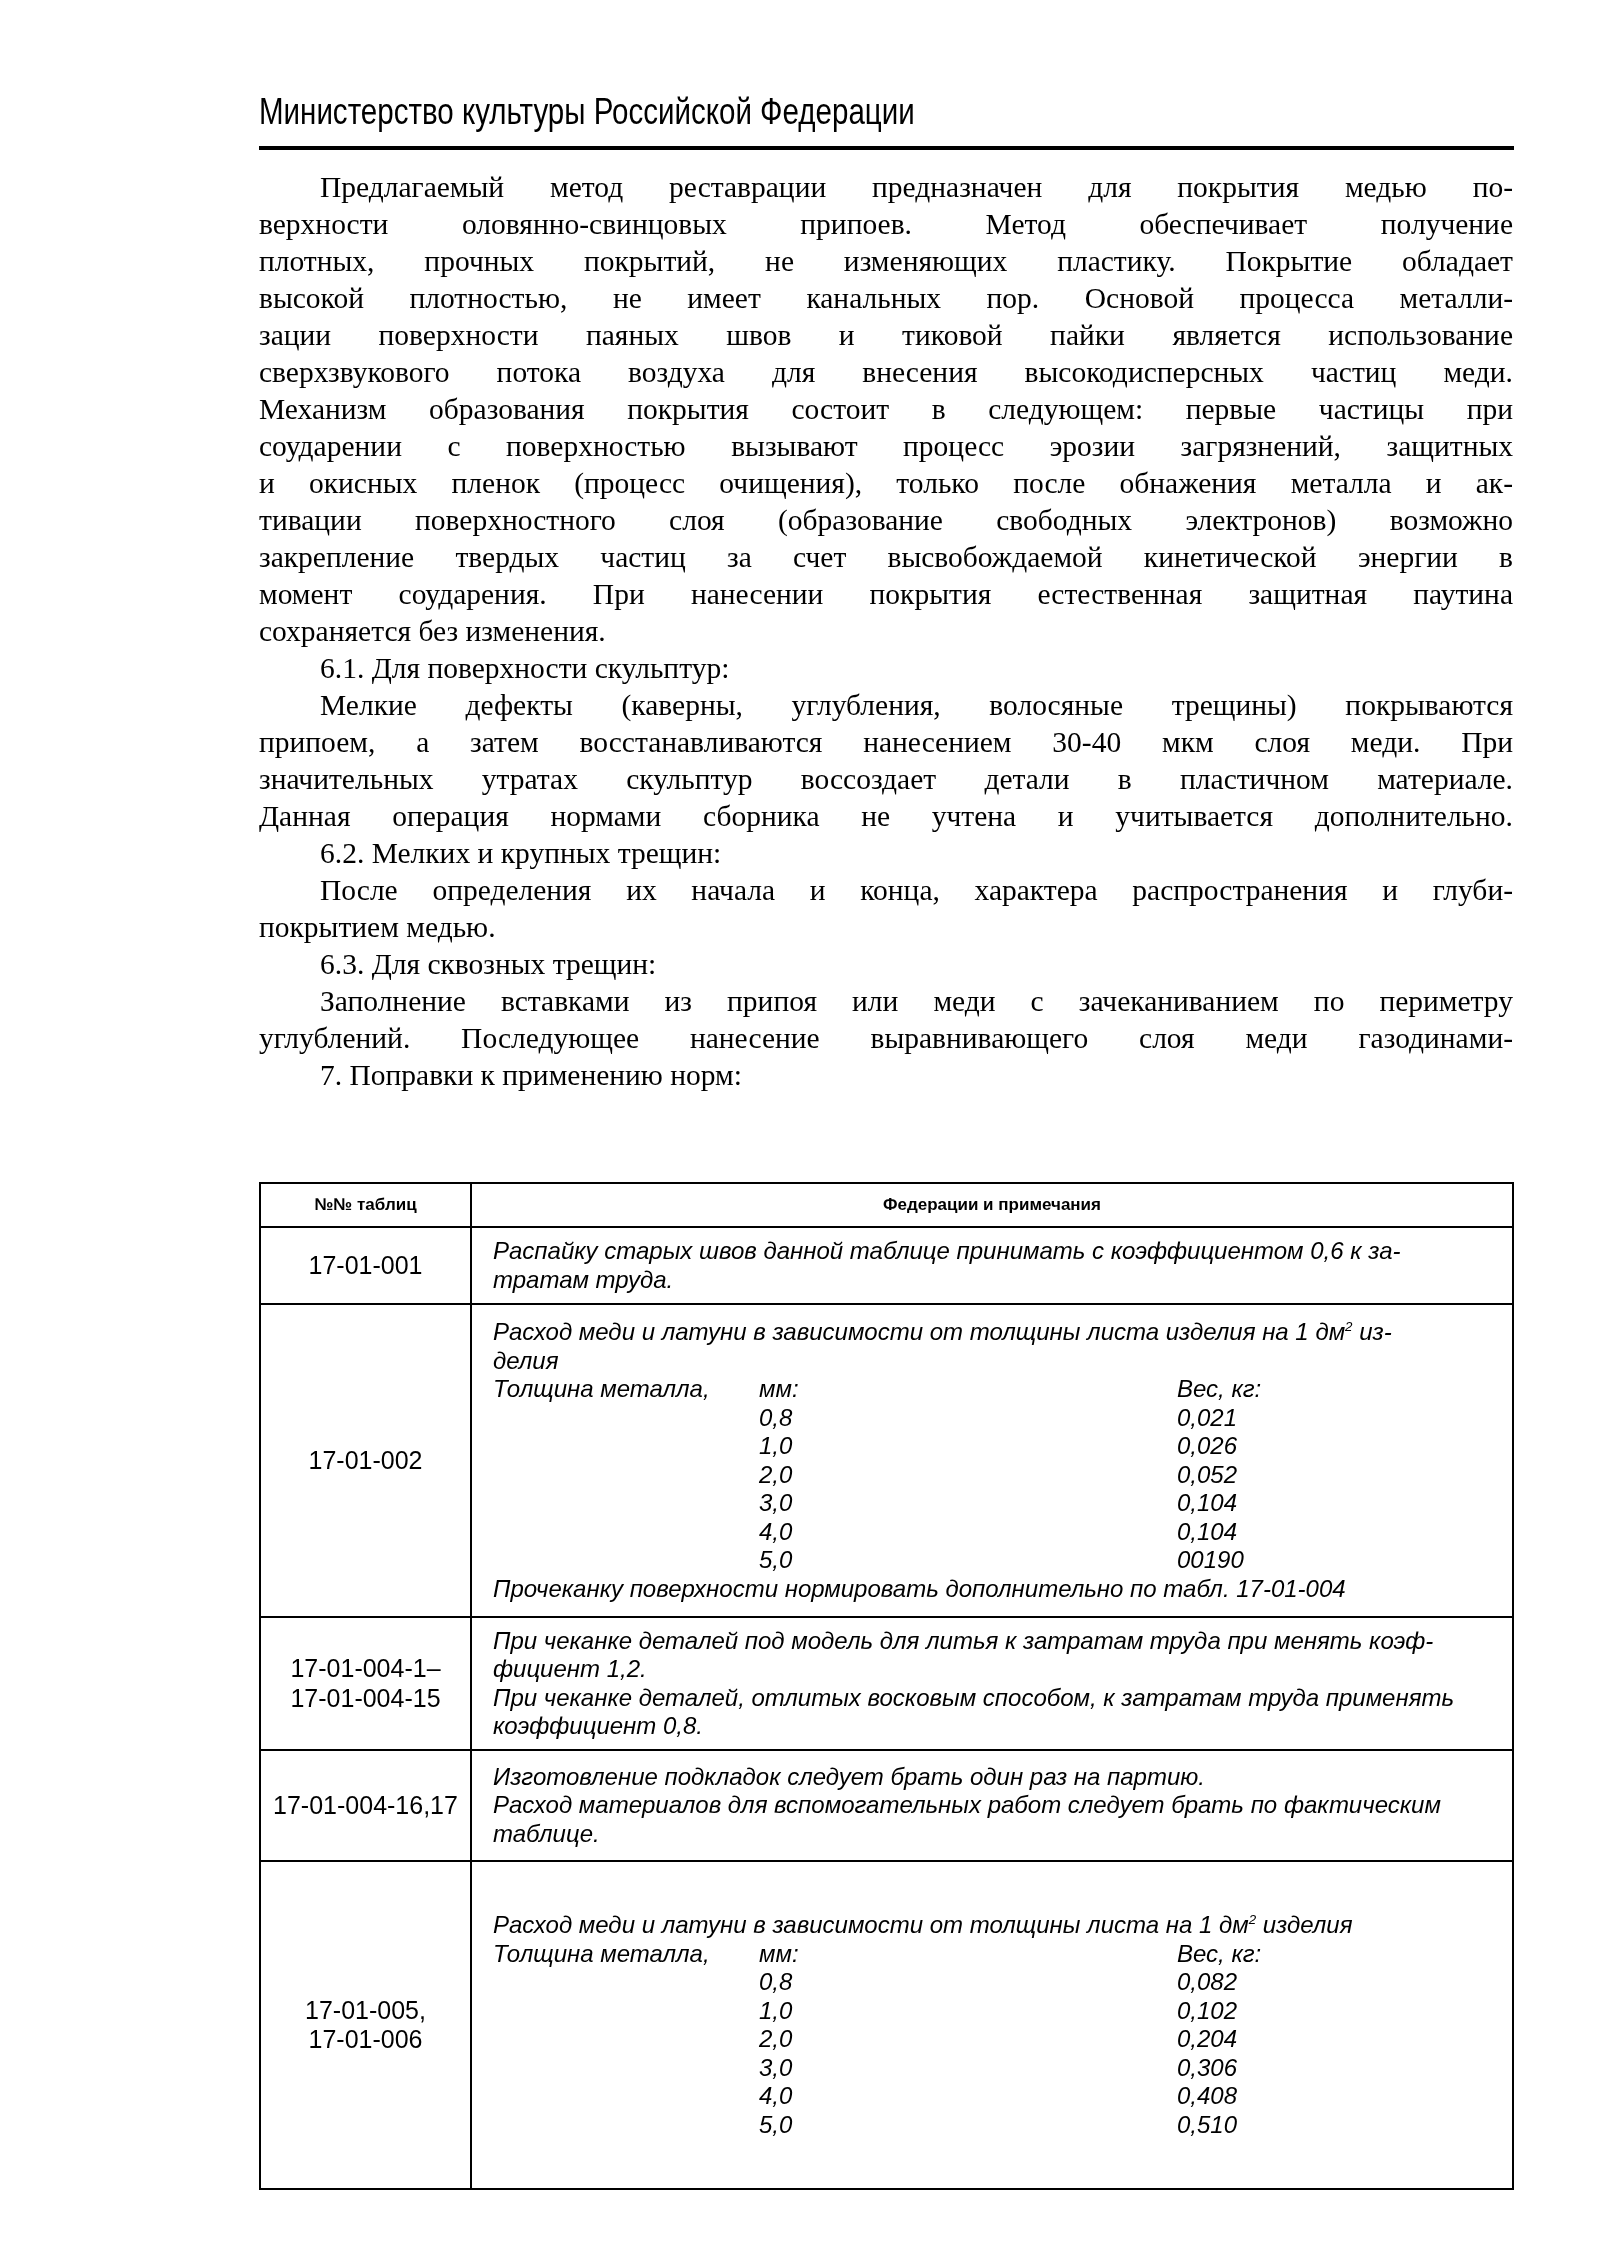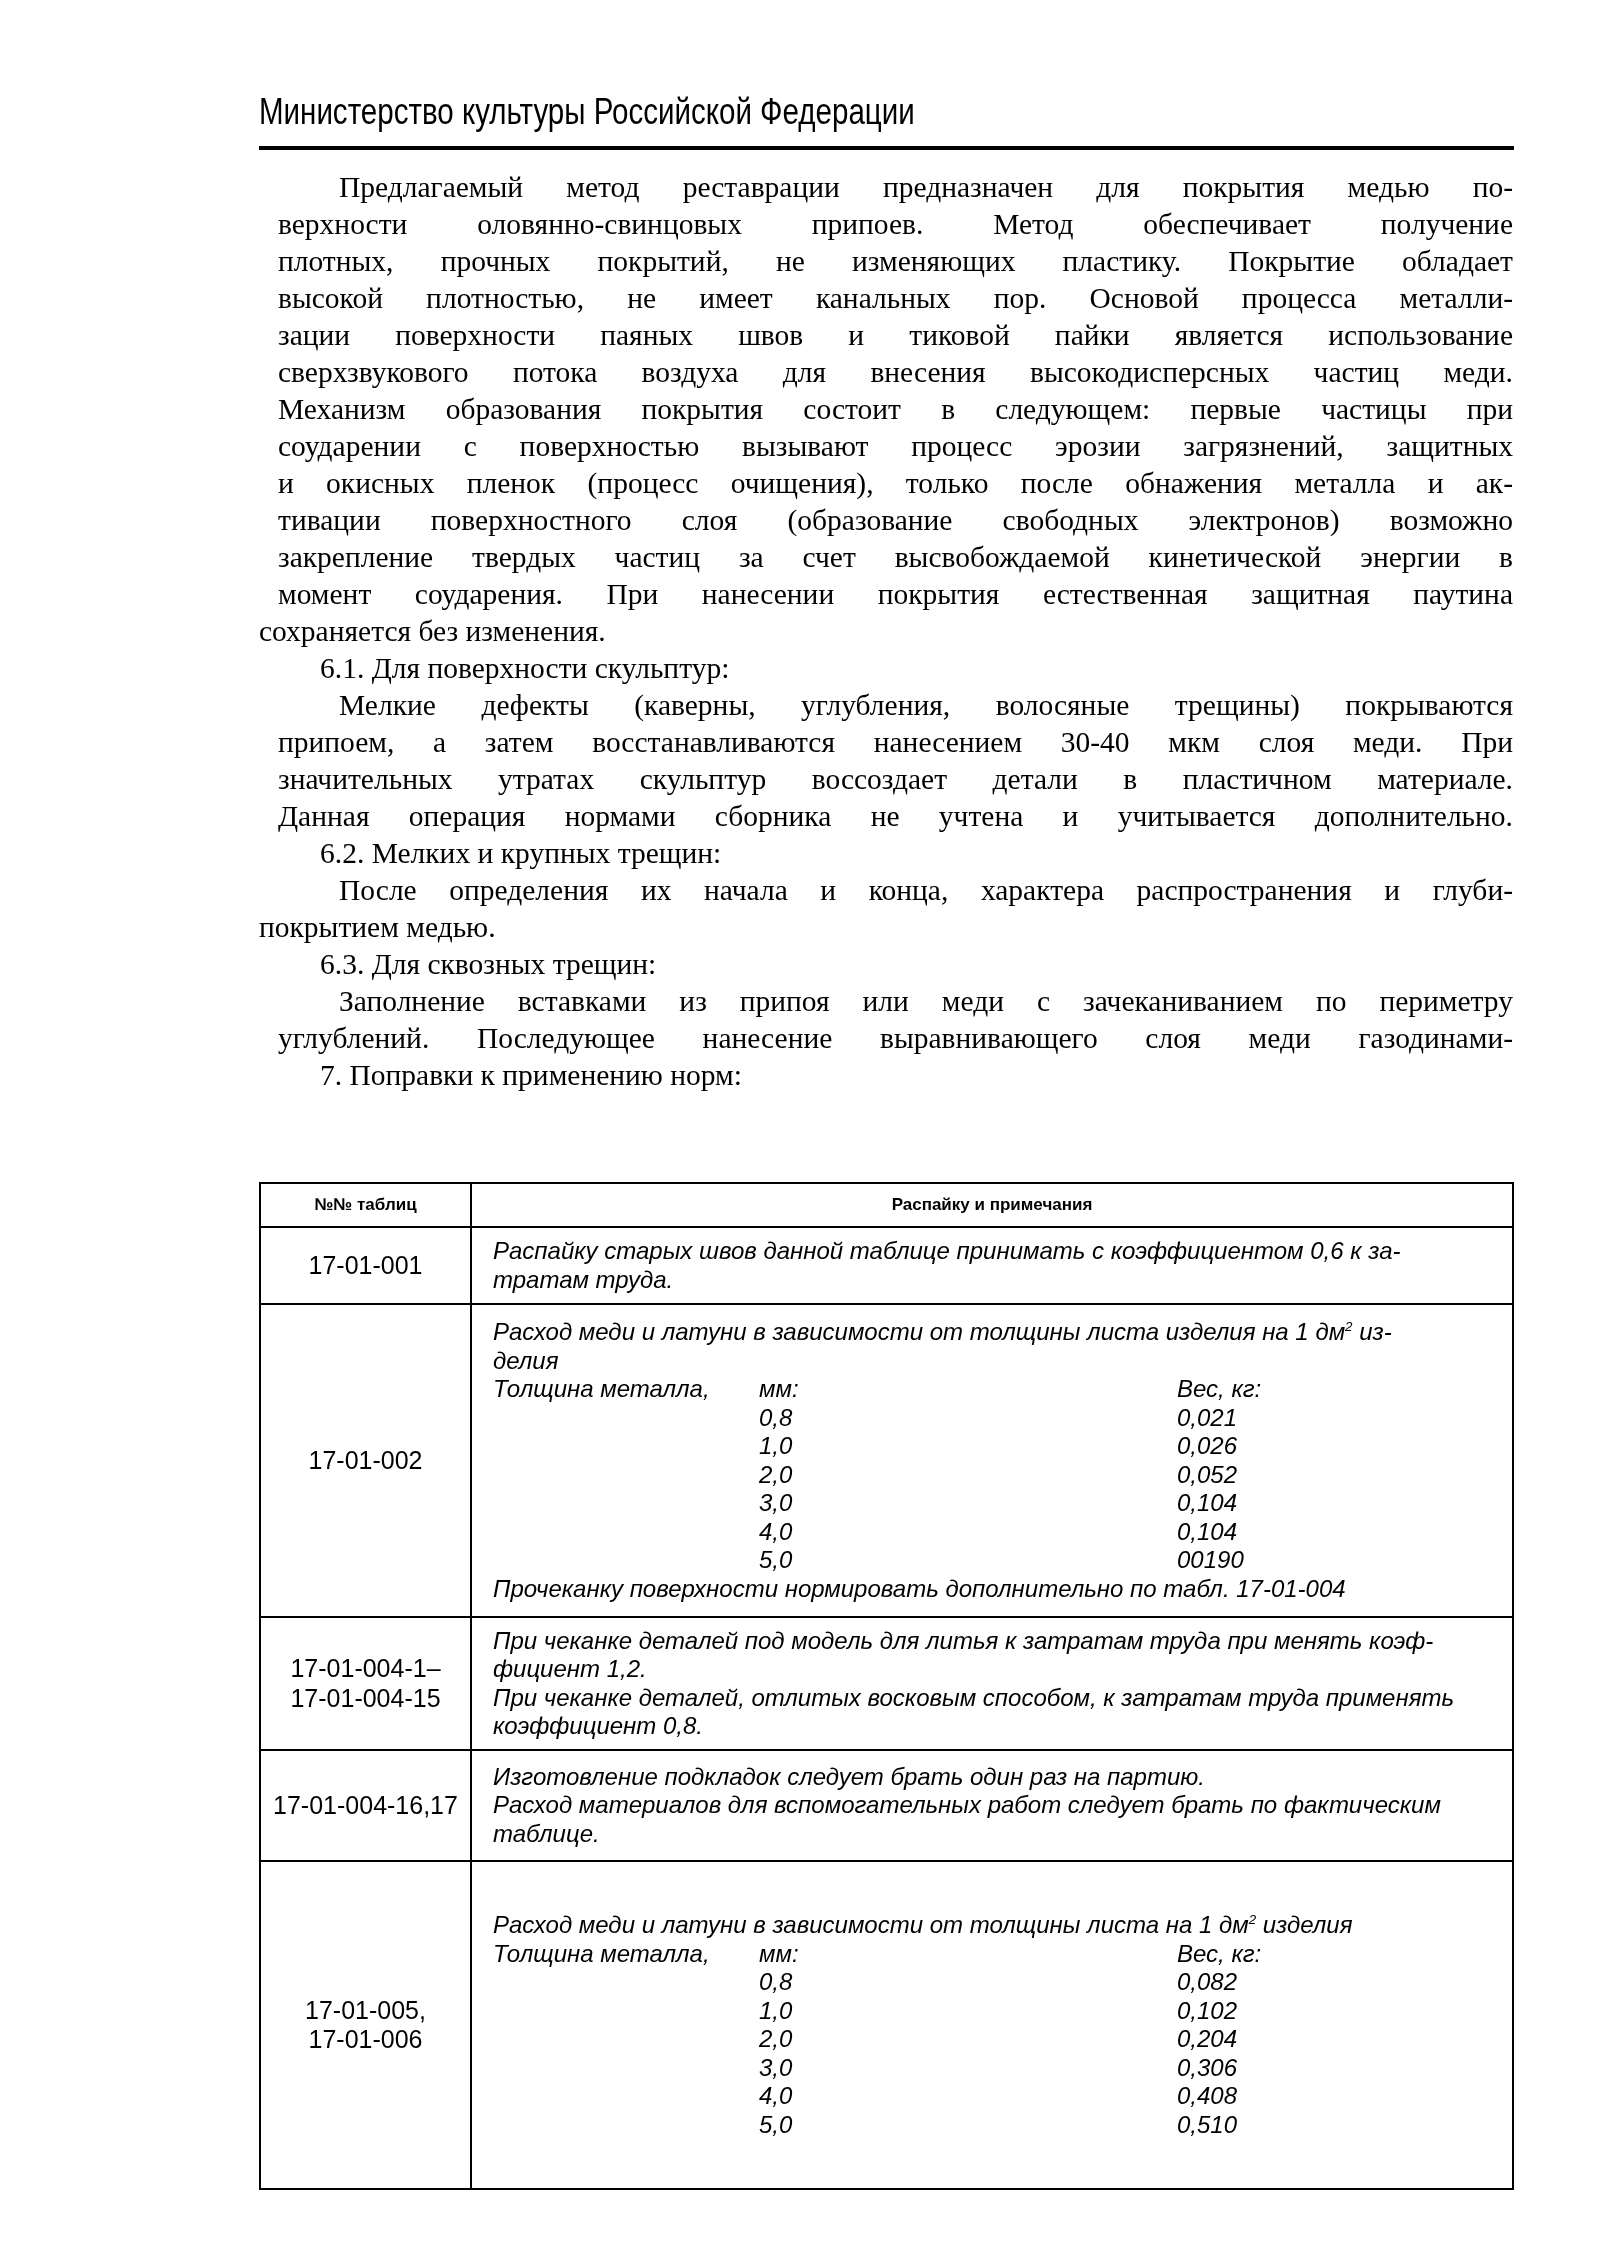--- a/index.html
+++ b/index.html
@@ -1,21 +1,21 @@
 <!DOCTYPE html>
 <html style="font-size:15px"><head>
 <meta charset="utf-8">
 <style>
   html, body { margin:0; padding:0; background:#ffffff; }
   body { width:1623px; height:2261px; position:relative; overflow:hidden; color:#000; }
   .page-header { position:absolute; left:259px; top:91px; font-family:"Liberation Sans", sans-serif; font-size:36px; transform:scaleX(0.82); transform-origin:left top; white-space:nowrap; }
   .header-rule { position:absolute; left:259px; top:146px; width:1255px; height:3.8px; background:#000; }
   .body-text { position:absolute; left:259px; top:169px; width:1254px; font-family:"Liberation Serif", serif; font-size:29.5px; line-height:37px; }
   .line { display:block; white-space:nowrap; height:37px; overflow:visible; }
-  .line.j { text-align:justify; text-align-last:justify; white-space:normal;margin-left:19px; }
+  .line.j { text-align:justify; text-align-last:justify; white-space:normal; }
   .line.ind { padding-left:61px; }
   table.norms { position:absolute; left:259px; top:1182px; width:1255px; border-collapse:collapse; font-family:"Liberation Sans", sans-serif; }
   table.norms td, table.norms th { border:2.9px solid #000; vertical-align:middle; }
   th { font-weight:bold; font-size:17px; height:40px; }
   td.code { width:207px; text-align:center; font-size:25px; line-height:29.5px; }
   td.notes { padding:3.8px 11.4px 3.8px 21px; font-size:24px; line-height:28.5px; text-align:left;font-style:italic; }
   .nl { display:block; }
   .vals { display:grid; grid-template-columns: 266px 418px auto; }
   .vals span { display:block; line-height:28.5px; }
   sup { font-size:13.3px; line-height:0; }
@@ -51,21 +51,21 @@
     <div class="line ind">6.3. Для сквозных трещин:</div>
     <div class="line j ind">Заполнение вставками из припоя или меди с зачеканиванием по периметру</div>
     <div class="line j">углублений. Последующее нанесение выравнивающего слоя меди газодинами-</div>
     <div class="line ind">7. Поправки к применению норм:</div>
   </div>
 
 <table class="norms">
   <thead>
     <tr>
       <th style="width:207px">№№ таблиц</th>
-      <th>Распайку и примечания</th>
+      <th>Федерации и примечания</th>
     </tr>
   </thead>
   <tbody id="tbody">
       <tr style="height: 77px;">
         <td class="code">
           <span class="nl">17-01-001</span>
         </td>
         <td class="notes">
           <span class="nl">Распайку старых швов данной таблице принимать с коэффициентом 0,6 к за-</span>
           <span class="nl">тратам труда.</span>

